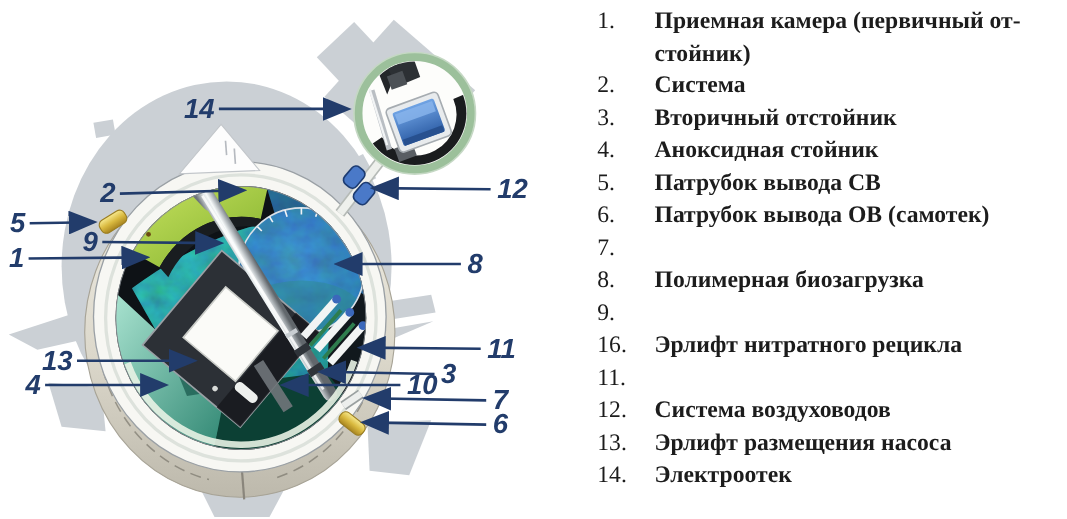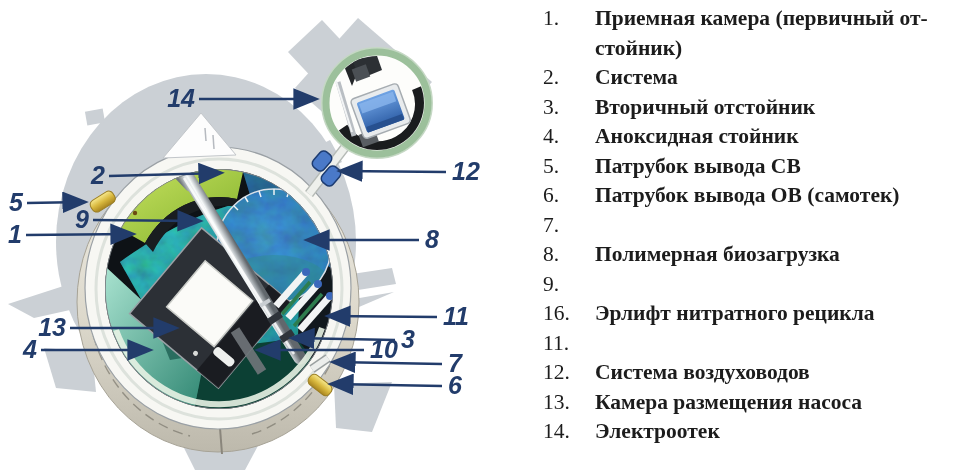--- a/index.html
+++ b/index.html
@@ -342,21 +342,21 @@
       </li>
       <li>
         <span class="num">11.</span>
       </li>
       <li>
         <span class="num">12.</span>
         <span class="txt">Система воздуховодов</span>
       </li>
       <li>
         <span class="num">13.</span>
-        <span class="txt">Камера размещения насоса</span>
+        <span class="txt">Эрлифт размещения насоса</span>
       </li>
       <li>
         <span class="num">14.</span>
         <span class="txt">Электроотек</span>
       </li>
     </ol>
   </div>
 
 </div>
 

